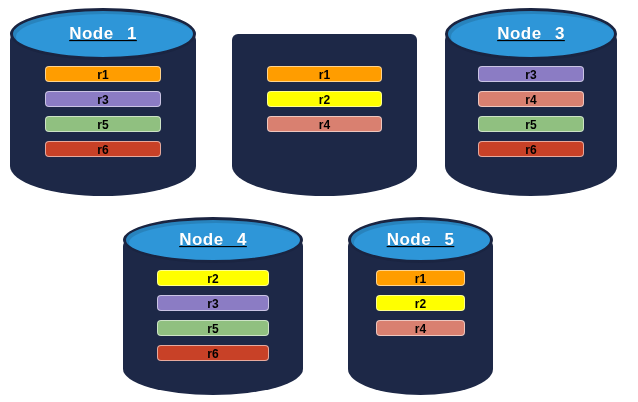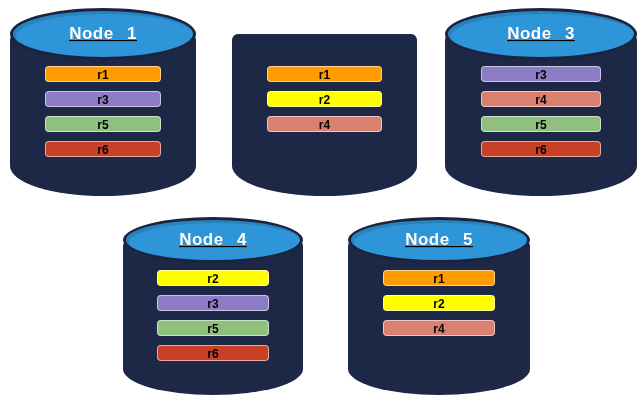--- a/index.html
+++ b/index.html
@@ -18,23 +18,23 @@
     --top-color: #2E96D8;
     --outline-color: #1A2441;
     --title-color: #FFFFFF;
     --bar-text-color: #000000;
   }
   .cylinder { position: absolute; }
 
   
   .n1 { left: 10px;  top: 8px;   width: 186px; height: 188px; }
   .n2 { left: 232px; top: 8px;   width: 185px; height: 188px; }
-  .n3 { left: 445px; top: 8px;   width: 172px; height: 188px; padding-left: 20px; }
+  .n3 { left: 445px; top: 8px;   width: 172px; height: 188px; }
   .n4 { left: 123px; top: 217px; width: 180px; height: 178px; }
-  .n5 { left: 348px; top: 217px; width: 145px; height: 178px; padding-left: 37px; }
+  .n5 { left: 348px; top: 217px; width: 145px; height: 178px; }
 
   .cyl-body {
     position: absolute;
     left: 0; right: 0; bottom: 0;
     background: var(--body-color);
     border-radius: 6px 6px 50% 50% / 6px 6px 30px 30px;
   }
   .row-top    .cyl-body { top: 26px; }
   .row-bottom .cyl-body { top: 23px; border-radius: 6px 6px 50% 50% / 6px 6px 26px 26px; }
 

